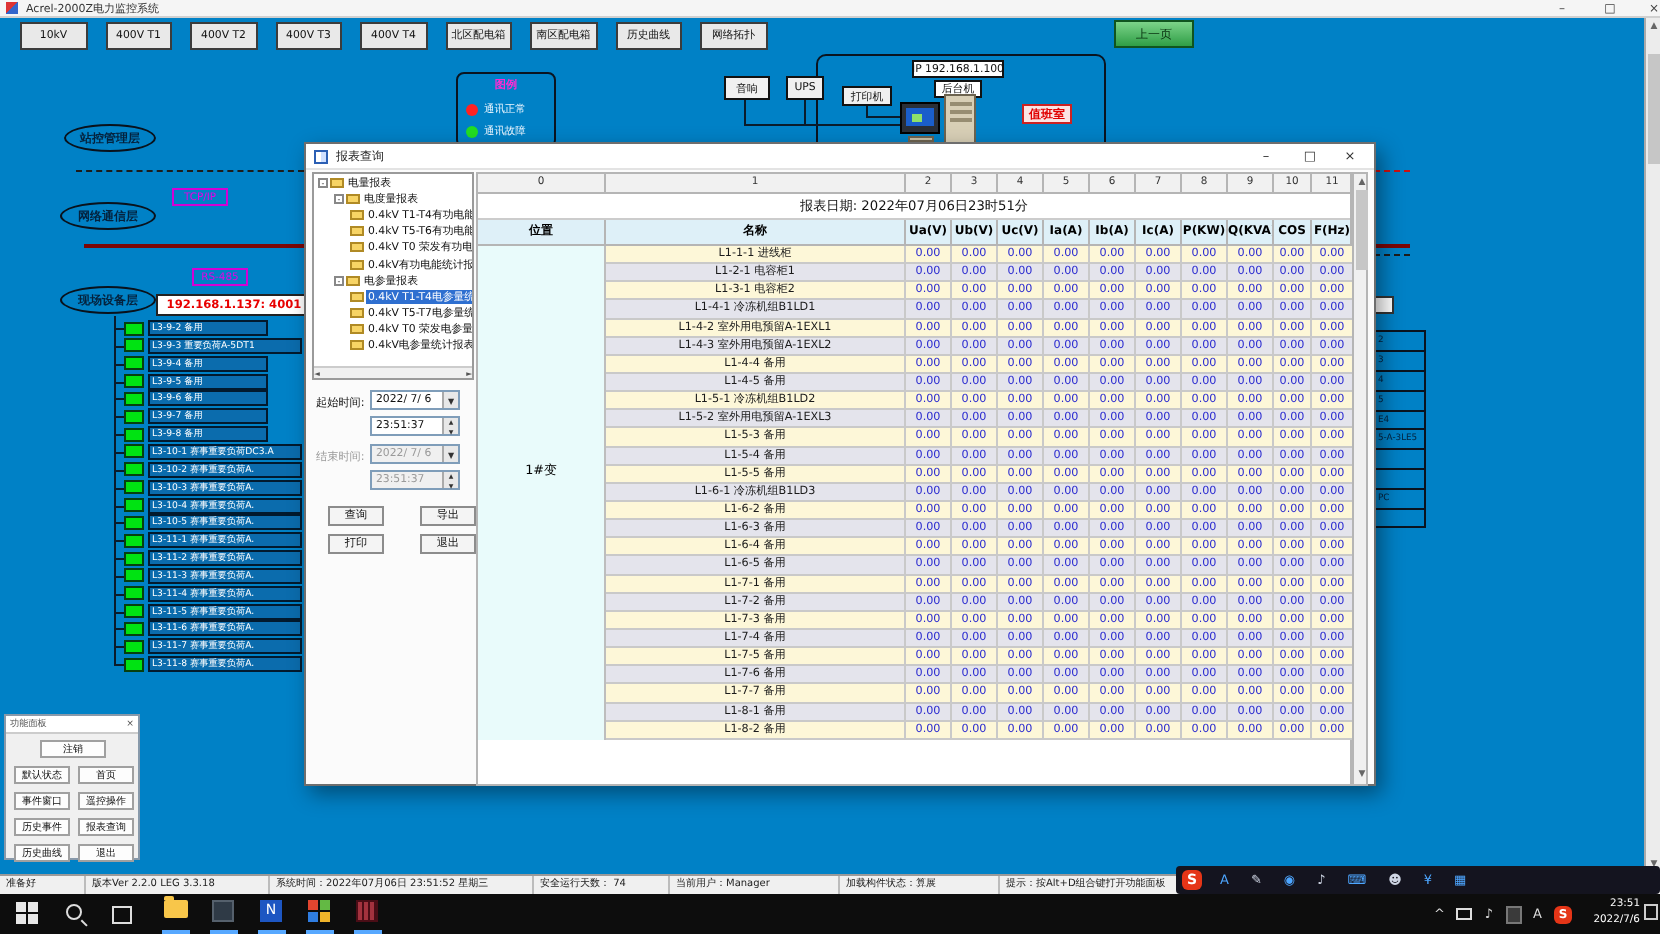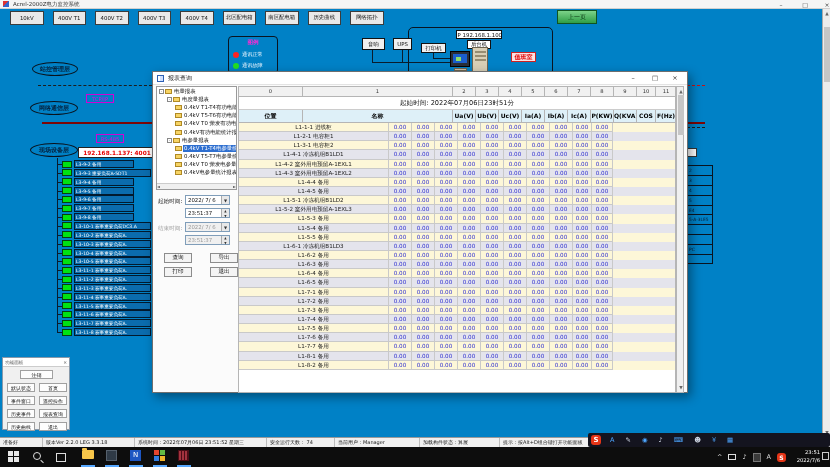--- a/index.html
+++ b/index.html
@@ -435,36 +435,37 @@
           <div class="cncell" style="width: 23px;">3</div>
           <div class="cncell" style="width: 23px;">4</div>
           <div class="cncell" style="width: 23px;">5</div>
           <div class="cncell" style="width: 23px;">6</div>
           <div class="cncell" style="width: 23px;">7</div>
           <div class="cncell" style="width: 23px;">8</div>
           <div class="cncell" style="width: 23px;">9</div>
           <div class="cncell" style="width: 19px;">10</div>
           <div class="cncell" style="width: 21px;">11</div>
         </div>
-      <div class="rdate">起始时间: 2022年07月06日23时51分</div>
+      <div class="rdate">报表日期: 2022年07月06日23时51分</div>
       <div class="hrow" id="hrow">
           <div class="hcell" style="width: 64px;">位置</div>
           <div class="hcell" style="width: 150px;">名称</div>
           <div class="hcell" style="width: 23px;">Ua(V)</div>
           <div class="hcell" style="width: 23px;">Ub(V)</div>
           <div class="hcell" style="width: 23px;">Uc(V)</div>
           <div class="hcell" style="width: 23px;">Ia(A)</div>
           <div class="hcell" style="width: 23px;">Ib(A)</div>
           <div class="hcell" style="width: 23px;">Ic(A)</div>
           <div class="hcell" style="width: 23px;">P(KW)</div>
           <div class="hcell" style="width: 23px;">Q(KVA)</div>
           <div class="hcell" style="width: 19px;">COS</div>
           <div class="hcell" style="width: 21px;">F(Hz)</div>
         </div>
       <div class="tbody">
+        <div class="poscell">1#变</div>
         <div class="rows" id="trows">
             <div class="drow odd">
               <div class="dcell nm" style="width: 150px;">L1-1-1 进线柜</div>
               <div class="dcell vl" style="width: 23px;">0.00</div>
               <div class="dcell vl" style="width: 23px;">0.00</div>
               <div class="dcell vl" style="width: 23px;">0.00</div>
               <div class="dcell vl" style="width: 23px;">0.00</div>
               <div class="dcell vl" style="width: 23px;">0.00</div>
               <div class="dcell vl" style="width: 23px;">0.00</div>
               <div class="dcell vl" style="width: 23px;">0.00</div>

